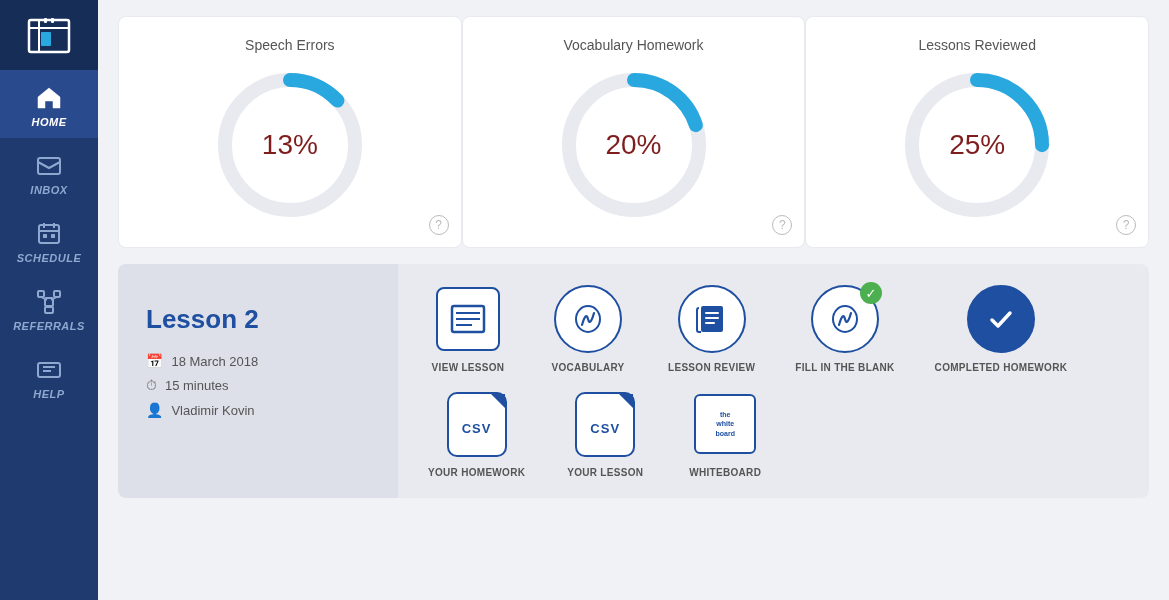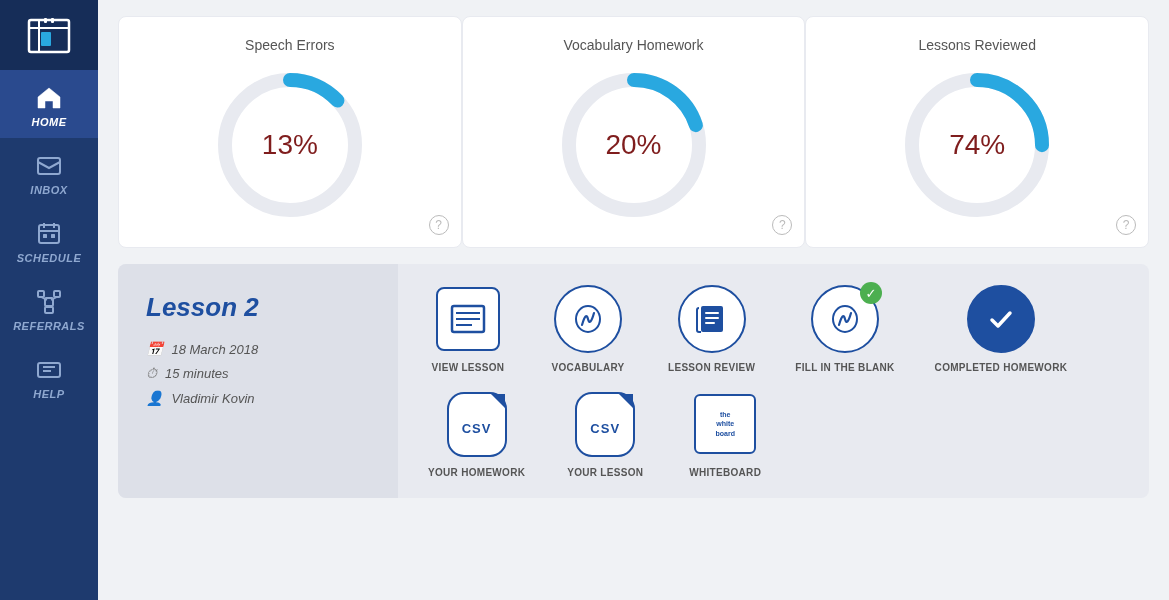--- a/index.html
+++ b/index.html
@@ -137,23 +137,22 @@
     .lesson-section {
       background: #e8eaf0;
       border-radius: 8px;
       display: flex;
       min-height: 200px;
       overflow: hidden;
     }
     .lesson-info {
       width: 280px;
       background: #dde0e8;
-      padding: 28px 28px;
+      padding: 40px 28px;
       flex-shrink: 0;
-      font-style: italic;
     }
     .lesson-title {
       font-size: 26px;
       font-weight: 700;
       color: #1e4fa0;
       margin-bottom: 18px;
     }
     .lesson-meta {
       display: flex;
       flex-direction: column;
@@ -253,21 +252,21 @@
     
     .csv-icon {
       width: 60px;
       height: 65px;
       position: relative;
       display: flex;
       flex-direction: column;
       align-items: center;
       justify-content: center;
       border: 2px solid #1e4fa0;
-      border-radius: 17px;
+      border-radius: 10px;
       background: #fff;
       padding-top: 8px;
     }
     .csv-icon .csv-fold {
       position: absolute;
       top: 0;
       right: 0;
       width: 0;
       height: 0;
       border-style: solid;
@@ -406,21 +405,21 @@
       <div class="help-icon">?</div>
     </div>
 
     <div class="stat-card">
       <div class="stat-title">Lessons Reviewed</div>
       <div class="donut-container">
         <svg viewBox="0 0 160 160">
           <circle class="donut-bg" cx="80" cy="80" r="65"></circle>
           <circle class="donut-progress" cx="80" cy="80" r="65" stroke-dasharray="408.41" stroke-dashoffset="306.31"></circle>
         </svg>
-        <div class="donut-label">74%</div>
+        <div class="donut-label">25%</div>
       </div>
       <div class="help-icon">?</div>
     </div>
 
   </div>
 
   <div class="lesson-section">
 
     <div class="lesson-info">
       <div class="lesson-title">Lesson 2</div>

